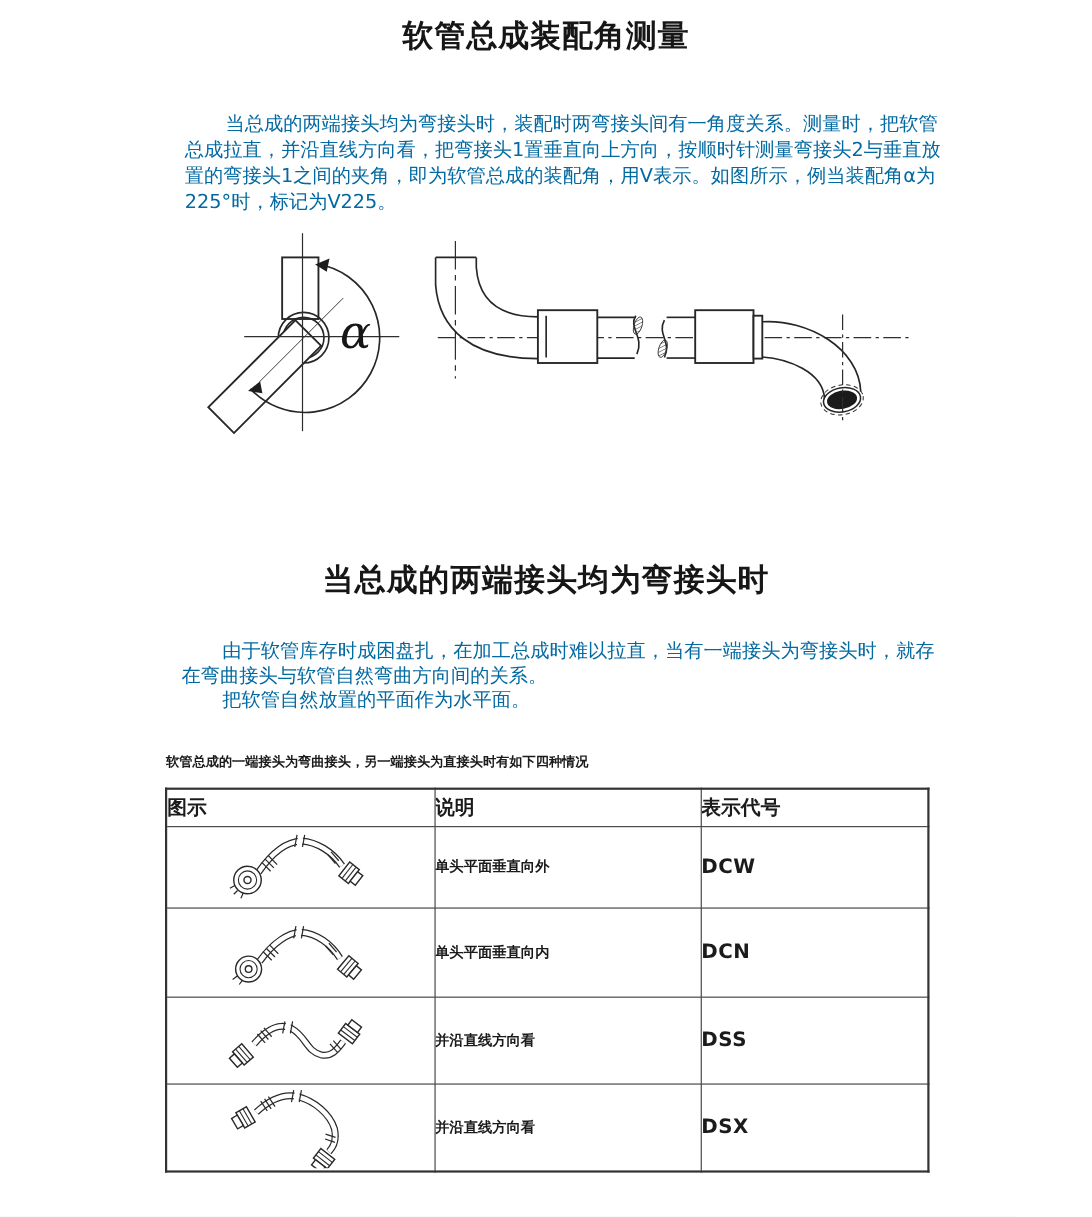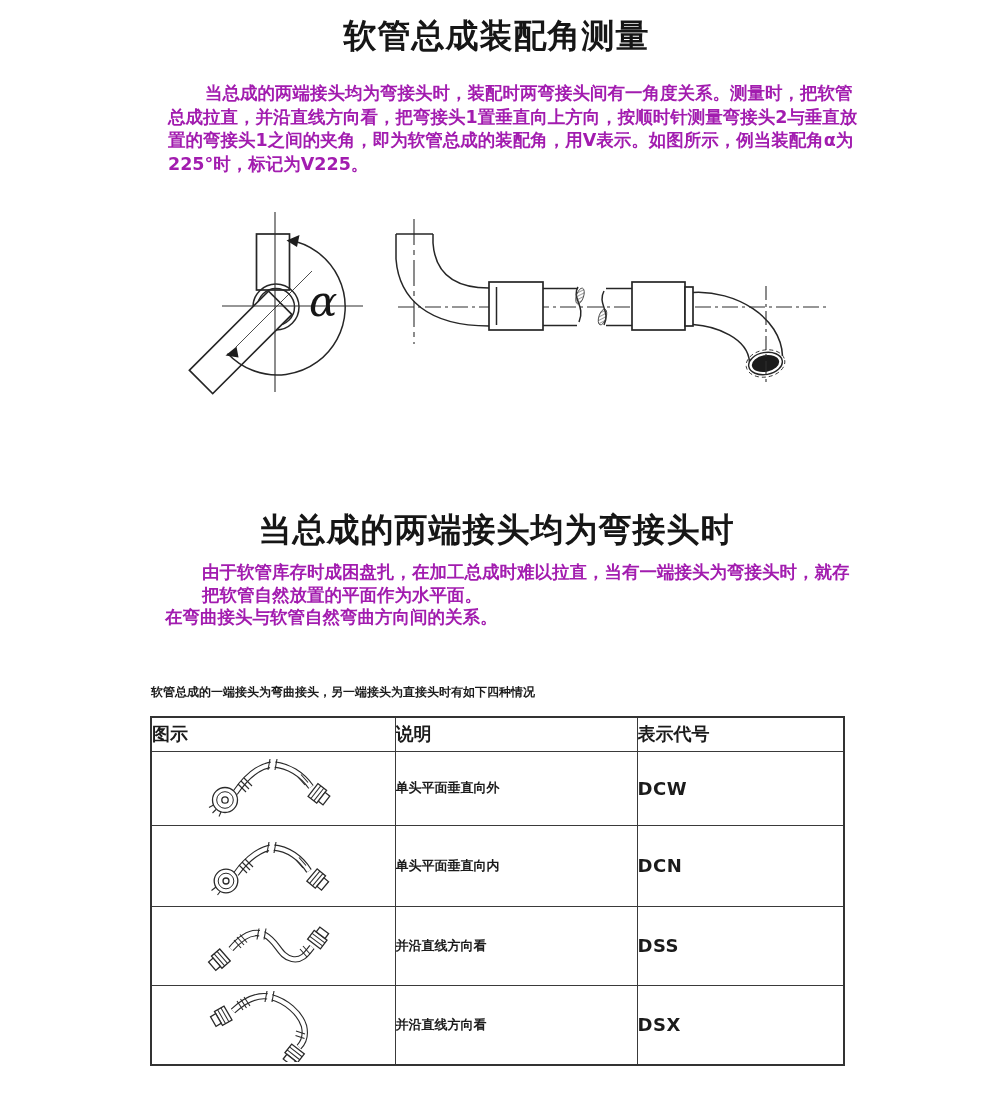--- a/index.html
+++ b/index.html
@@ -3,25 +3,25 @@
 <meta charset="utf-8">
 <style>
   * { margin:0; padding:0; box-sizing:border-box; }
   body { background:#e8e8e8; font-family:"DejaVu Sans","Liberation Sans",sans-serif; }
   .page {
     position:relative; width:993px; height:1106px; background:#ffffff;
     margin:0 auto; overflow:hidden; color:#1c1c1c;
   }
   .doc-title {
     position:absolute; left:0; width:993px; text-align:center;
-    font-size:33px; font-weight:700; letter-spacing:1px; color:#161616;
+    font-size:28px; font-weight:700; letter-spacing:1px; color:#161616;
   }
   #title-assembly { top:14px; }
   #title-natural  { top:508px; }
-  .para { position:absolute; color:#a21caf; font-weight:700; }
+  .para { position:absolute; color:#0369a1; font-weight:400;margin-top:20px; }
   .para .line { white-space:nowrap; }
   #para-assembly { left:168px; top:82px; width:690px; font-size:17.5px; line-height:23.5px; }
   #para-natural  { left:165px; top:561px; width:690px; font-size:17.5px; line-height:22.5px; }
   .indent { padding-left:37px; }
   #table-intro {
     position:absolute; left:151px; top:684px; font-size:12px; font-weight:600;
     color:#1b1b1b; white-space:nowrap;
   }
   
   #fig-assembly { position:absolute; left:150px; top:200px; width:700px; height:200px; }
@@ -120,22 +120,22 @@
       <ellipse cx="765.5" cy="363.5" rx="17" ry="11" transform="rotate(-10 765.5 363.5)" fill="#ffffff" stroke="#262626" stroke-width="1.4"></ellipse>
       <ellipse cx="765.5" cy="363.5" rx="13.8" ry="8.3" transform="rotate(-10 765.5 363.5)" fill="#1b1b1b"></ellipse>
       <line class="cl" x1="766" y1="286" x2="766" y2="386" stroke-dasharray="14 4 3 4"></line>
     </g>
   </svg>
 
   <div class="doc-title" id="title-natural">当总成的两端接头均为弯接头时</div>
 
   <div class="para" id="para-natural">
     <div class="line indent">由于软管库存时成困盘扎，在加工总成时难以拉直，当有一端接头为弯接头时，就存</div>
+    <div class="line">在弯曲接头与软管自然弯曲方向间的关系。</div>
     <div class="line indent">把软管自然放置的平面作为水平面。</div>
-    <div class="line">在弯曲接头与软管自然弯曲方向间的关系。</div>
   </div>
 
   <div id="table-intro">软管总成的一端接头为弯曲接头，另一端接头为直接头时有如下四种情况</div>
 
   <table id="cases-table">
     <colgroup>
         <col class="c1">
         <col class="c2">
         <col class="c3">
       </colgroup>

